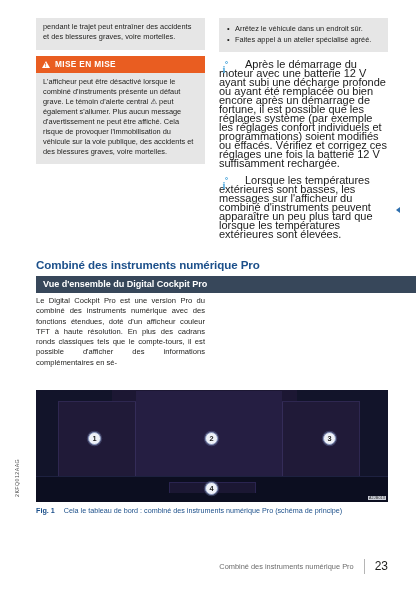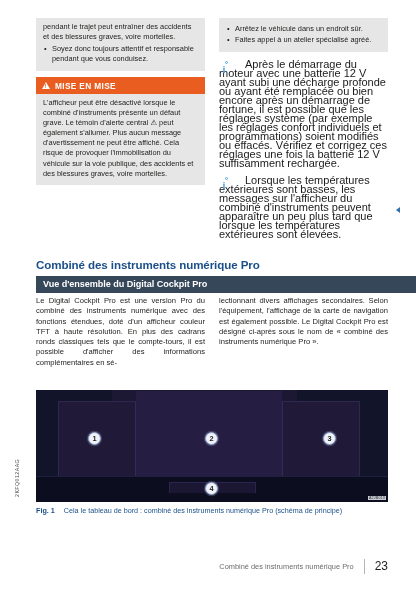--- a/index.html
+++ b/index.html
@@ -255,21 +255,20 @@
 
 <div class="page">
 
   <div class="cols" style="top:18px;">
 
     <div class="col">
 
       <div class="graybox">
         <p>pendant le trajet peut entraîner des accidents et des blessures graves, voire mortelles.</p>
         <ul class="bullets">
-          <li>Soyez donc toujours attentif et responsable pendant que vous conduisez.</li>
         </ul>
       </div>
 
       <div style="height:6px;"></div>
 
       <div class="warn-header">
         <span class="warn-tri"></span>
         <span>MISE EN MISE</span>
       </div>
       <div class="graybox">
@@ -313,23 +312,20 @@
   </div>
 
   <div class="sub-bar" style="position:absolute; left:36px; top:276px; width:388px;">
     <span>Vue d'ensemble du Digital Cockpit Pro</span>
   </div>
 
   <div class="cols" style="top:296px;">
     <div class="col body-col">
       <p>Le Digital Cockpit Pro est une version Pro du combiné des instruments numérique avec des fonctions étendues, doté d'un afficheur couleur TFT à haute résolution. En plus des cadrans ronds classiques tels que le compte-tours, il est possible d'afficher des informations complémentaires en sé-</p>
     </div>
-    <div class="col body-col">
-      <p>lectionnant divers affichages secondaires. Selon l'équipement, l'affichage de la carte de navigation est également possible. Le Digital Cockpit Pro est désigné ci-après sous le nom de « combiné des instruments numérique Pro ».</p>
-    </div>
   </div>
 
   <div class="figure">
     <div class="fg-dash"></div>
     <div class="fg-hood"></div>
 
     <div class="fg-cluster">
       <div class="fg-center"></div>
       <div class="fg-left"></div>
       <div class="fg-right"></div>

